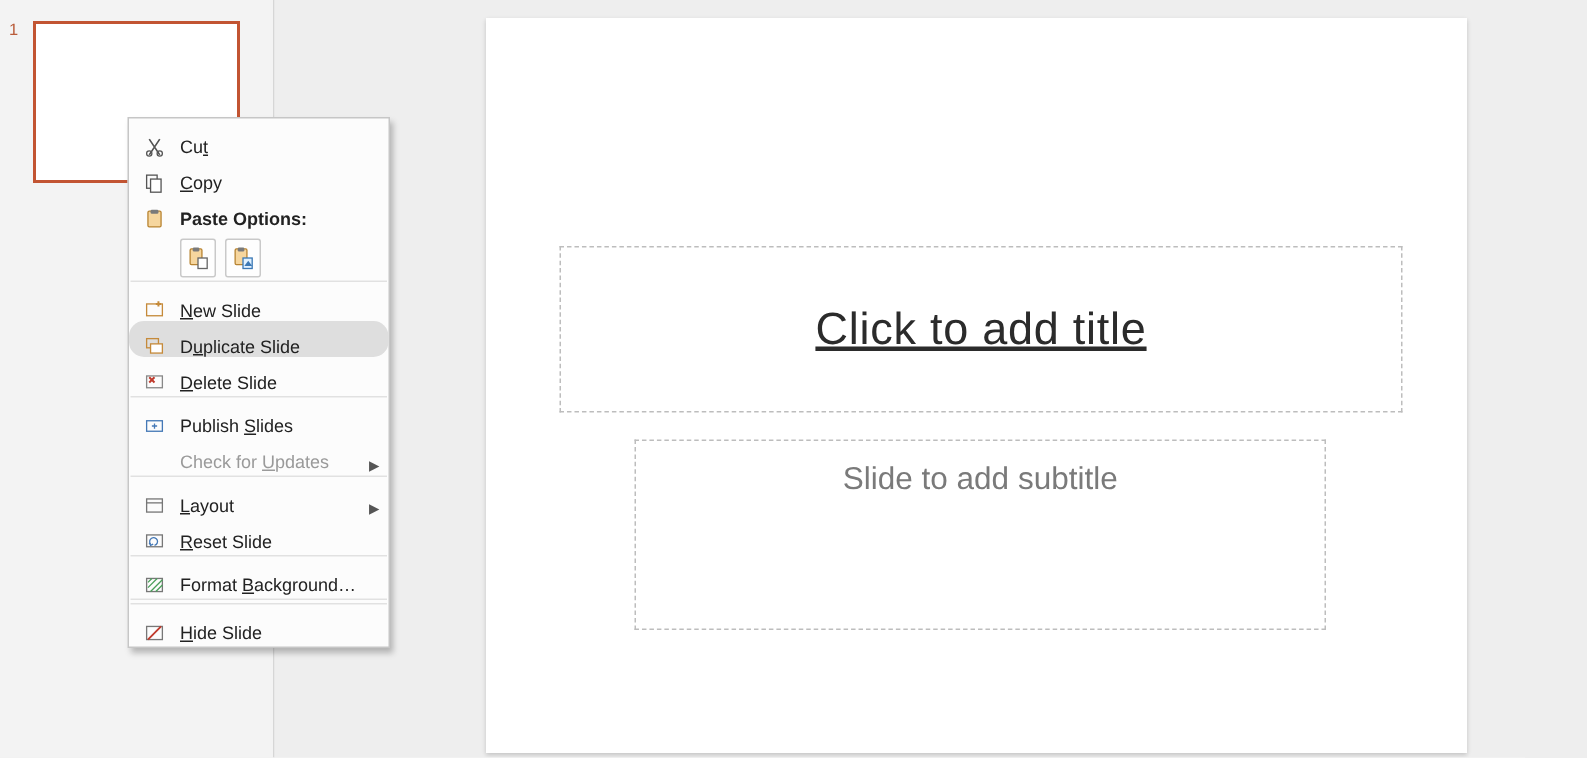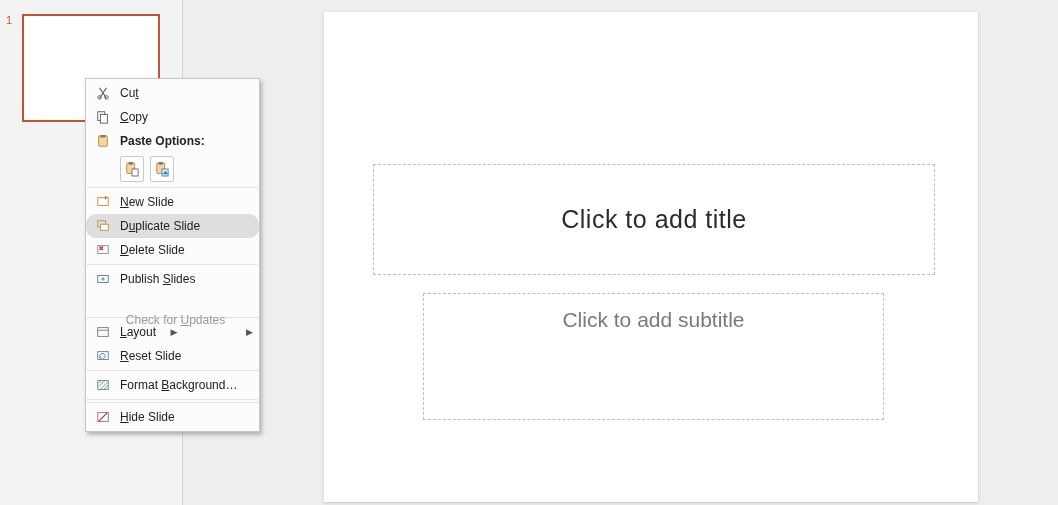--- a/index.html
+++ b/index.html
@@ -64,23 +64,24 @@
     position: absolute;
     left: 49px;   
     top: 152px;   
     width: 560px;
     height: 109px;
     border: 1px dashed #bdbdbd;
     display: flex;
     align-items: center;
     justify-content: center;
     color: #2b2b2b;
-    font-size: 25px;
+    font-size: 30px;
     letter-spacing: .5px;
     font-family: "Segoe UI Light", "Segoe UI", sans-serif;
+    text-decoration: underline;
   }
   .subtitle-box {
     position: absolute;
     left: 99px;
     top: 281px;
     width: 461px;
     height: 127px;
     border: 1px dashed #bdbdbd;
     text-align: center;
     padding-top: 14px;
@@ -96,28 +97,28 @@
     left: 85px;
     top: 78px;
     width: 173px;
     background: #fcfcfc;
     border: 1px solid #c6c6c6;
     box-shadow: 2px 3px 4px rgba(0,0,0,.25);
     padding: 2px 0 2px 0;
   }
   .ctx-row {
     display: flex;
-    align-items: center;
+    align-items: flex-end;
     height: 24px;
     padding: 0 6px 0 6px;
     white-space: nowrap;
   }
   .ctx-row.header { font-weight: 600; background: transparent; cursor: default; }
   .ctx-row.highlight { background: #dedede; border-radius: 10px; }
-  .ctx-row.disabled { color: #9a9a9a; cursor: default; flex-direction: column; }
+  .ctx-row.disabled { color: #9a9a9a; cursor: default; }
   .ctx-row.paste-row { height: 32px; padding-left: 34px; gap:6px; }
   .ctx-icon {
     width: 22px;
     display: flex;
     justify-content: center;
     align-items: center;
     flex: 0 0 22px;
   }
   .ctx-label { flex: 1 1 auto; padding-left: 6px; }
   .ctx-sub   { width: 10px; text-align: right; font-size: 9px; color: #555; }
@@ -142,21 +143,21 @@
 <body>
 
 <div class="thumb-panel">
   <div class="slide-number">1</div>
   <div class="thumb"></div>
 </div>
 
 <div class="canvas-wrap">
   <div class="slide-canvas">
     <div class="title-box">Click to add title</div>
-    <div class="subtitle-box">Click to add subtitle</div>
+    <div class="subtitle-box">Slide to add subtitle</div>
   </div>
 </div>
 
 <div class="ctx-menu">
 
   <div class="ctx-row">
     <span class="ctx-icon">
       <svg width="14" height="14" viewBox="0 0 16 16">
           <path d="M4 2 L12 14 M12 2 L4 14" stroke="#555" stroke-width="1.3" fill="none"></path>
           <circle cx="4" cy="13" r="2" fill="none" stroke="#555"></circle>

